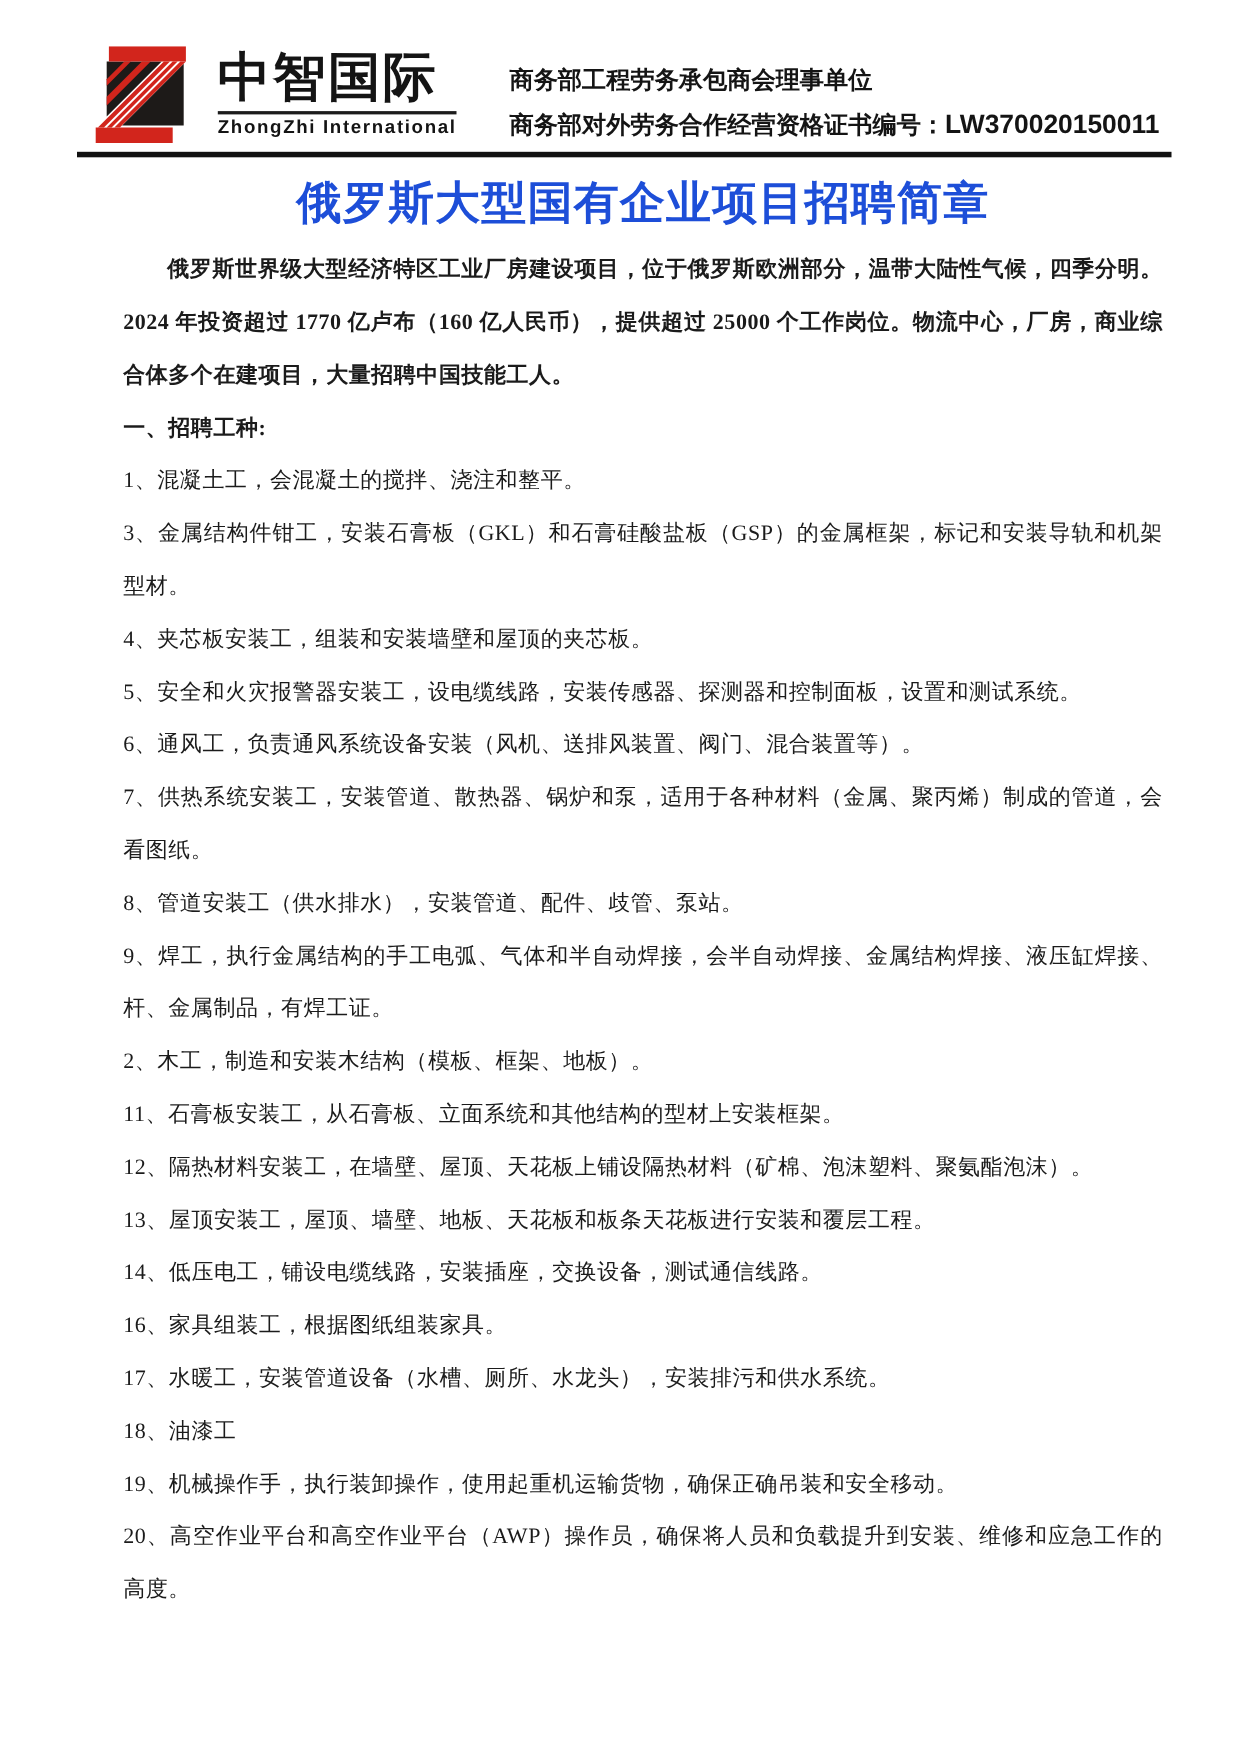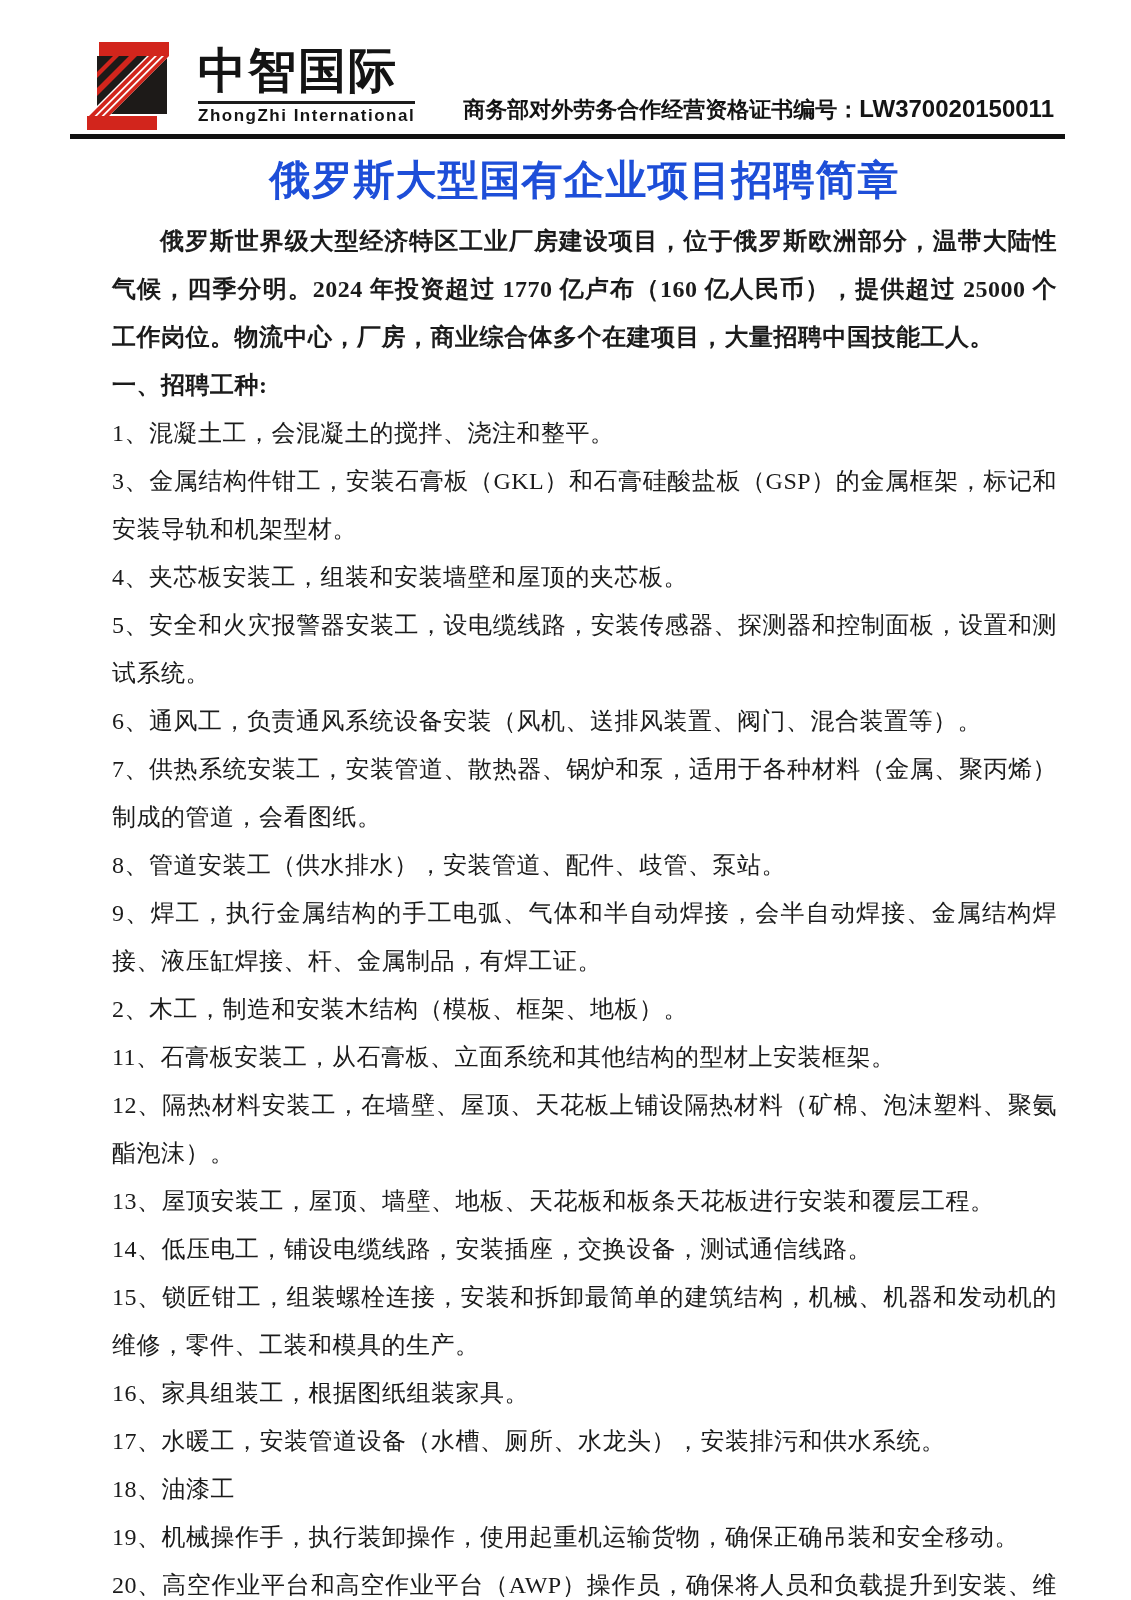--- a/index.html
+++ b/index.html
@@ -7,21 +7,21 @@
     width:1131px; height:1600px;
     background:#ffffff;
     font-family:"Liberation Serif","DejaVu Serif",serif;
     color:#1b1b1b;
     overflow:hidden;
   }
   .page { width:1131px; height:1600px; position:relative; }
 
   
   .header { padding:42px 66px 0 76px; }
-  .header-row { display:flex; align-items:flex-end; }
+  .header-row { display:flex; align-items:flex-start; }
   .logo-block { display:flex; align-items:flex-start; }
   .logo-mark { width:112px; height:88px; flex:0 0 auto; }
   .logo-text { margin-left:10px; padding-top:2px; }
   .logo-cn {
     font-family:"Liberation Sans","DejaVu Sans",sans-serif;
     font-weight:bold; font-size:48px; line-height:54px;
     letter-spacing:2px; color:#141414; white-space:nowrap;
   }
   .logo-divider { border:0; border-top:3px solid #1c1c1c; margin:3px 0 2px; }
   .logo-en {
@@ -47,21 +47,21 @@
   .content { padding:0 74px 0 112px; }
   .doc-title {
     margin:12px 0 8px;
     text-align:center;
     font-size:41px; line-height:58px;
     font-weight:bold; letter-spacing:1px;
     color:#1d4ed8;
   }
   .content p {
     margin:0;
-    font-size:24px;
+    font-size:20px;
     line-height:48px;
     text-align:justify;
     letter-spacing:0.5px;
   }
   .intro { font-weight:bold; text-indent:2em; }
   .section-heading { font-weight:bold; }
 </style>
 </head>
 <body>
 
@@ -88,20 +88,21 @@
           <polygon points="67.5,14 70,14 10,74 7.5,74" fill="#ffffff"></polygon>
           <polygon points="74.5,14 77,14 17,74 14.5,74" fill="#ffffff"></polygon>
         </svg>
         <div class="logo-text">
           <div class="logo-cn">中智国际</div>
           <hr class="logo-divider">
           <div class="logo-en">ZhongZhi International</div>
         </div>
       </div>
       <div class="certs">
+        <div class="cert-line">商务部工程劳务承包商会理事单位</div>
         <div class="cert-line"><span>商务部对外劳务合作经营资格证书编号：</span><span class="cert-number">LW370020150011</span></div>
       </div>
     </div>
   </div>
 
   <div class="header-rule"></div>
 
   <div class="content">
     <h1 class="doc-title">俄罗斯大型国有企业项目招聘简章</h1>
 
@@ -115,21 +116,20 @@
     <p>5、安全和火灾报警器安装工，设电缆线路，安装传感器、探测器和控制面板，设置和测试系统。</p>
     <p>6、通风工，负责通风系统设备安装（风机、送排风装置、阀门、混合装置等）。</p>
     <p>7、供热系统安装工，安装管道、散热器、锅炉和泵，适用于各种材料（金属、聚丙烯）制成的管道，会看图纸。</p>
     <p>8、管道安装工（供水排水），安装管道、配件、歧管、泵站。</p>
     <p>9、焊工，执行金属结构的手工电弧、气体和半自动焊接，会半自动焊接、金属结构焊接、液压缸焊接、杆、金属制品，有焊工证。</p>
     <p>2、木工，制造和安装木结构（模板、框架、地板）。</p>
     <p>11、石膏板安装工，从石膏板、立面系统和其他结构的型材上安装框架。</p>
     <p>12、隔热材料安装工，在墙壁、屋顶、天花板上铺设隔热材料（矿棉、泡沫塑料、聚氨酯泡沫）。</p>
     <p>13、屋顶安装工，屋顶、墙壁、地板、天花板和板条天花板进行安装和覆层工程。</p>
     <p>14、低压电工，铺设电缆线路，安装插座，交换设备，测试通信线路。</p>
-    <p>15、锁匠钳工，组装螺栓连接，安装和拆卸最简单的建筑结构，机械、机器和发动机的维修，零件、工装和模具的生产。</p>
     <p>16、家具组装工，根据图纸组装家具。</p>
     <p>17、水暖工，安装管道设备（水槽、厕所、水龙头），安装排污和供水系统。</p>
     <p>18、油漆工</p>
     <p>19、机械操作手，执行装卸操作，使用起重机运输货物，确保正确吊装和安全移动。</p>
     <p>20、高空作业平台和高空作业平台（AWP）操作员，确保将人员和负载提升到安装、维修和应急工作的高度。</p>
   </div>
 
 </div>
 
 </body></html>

